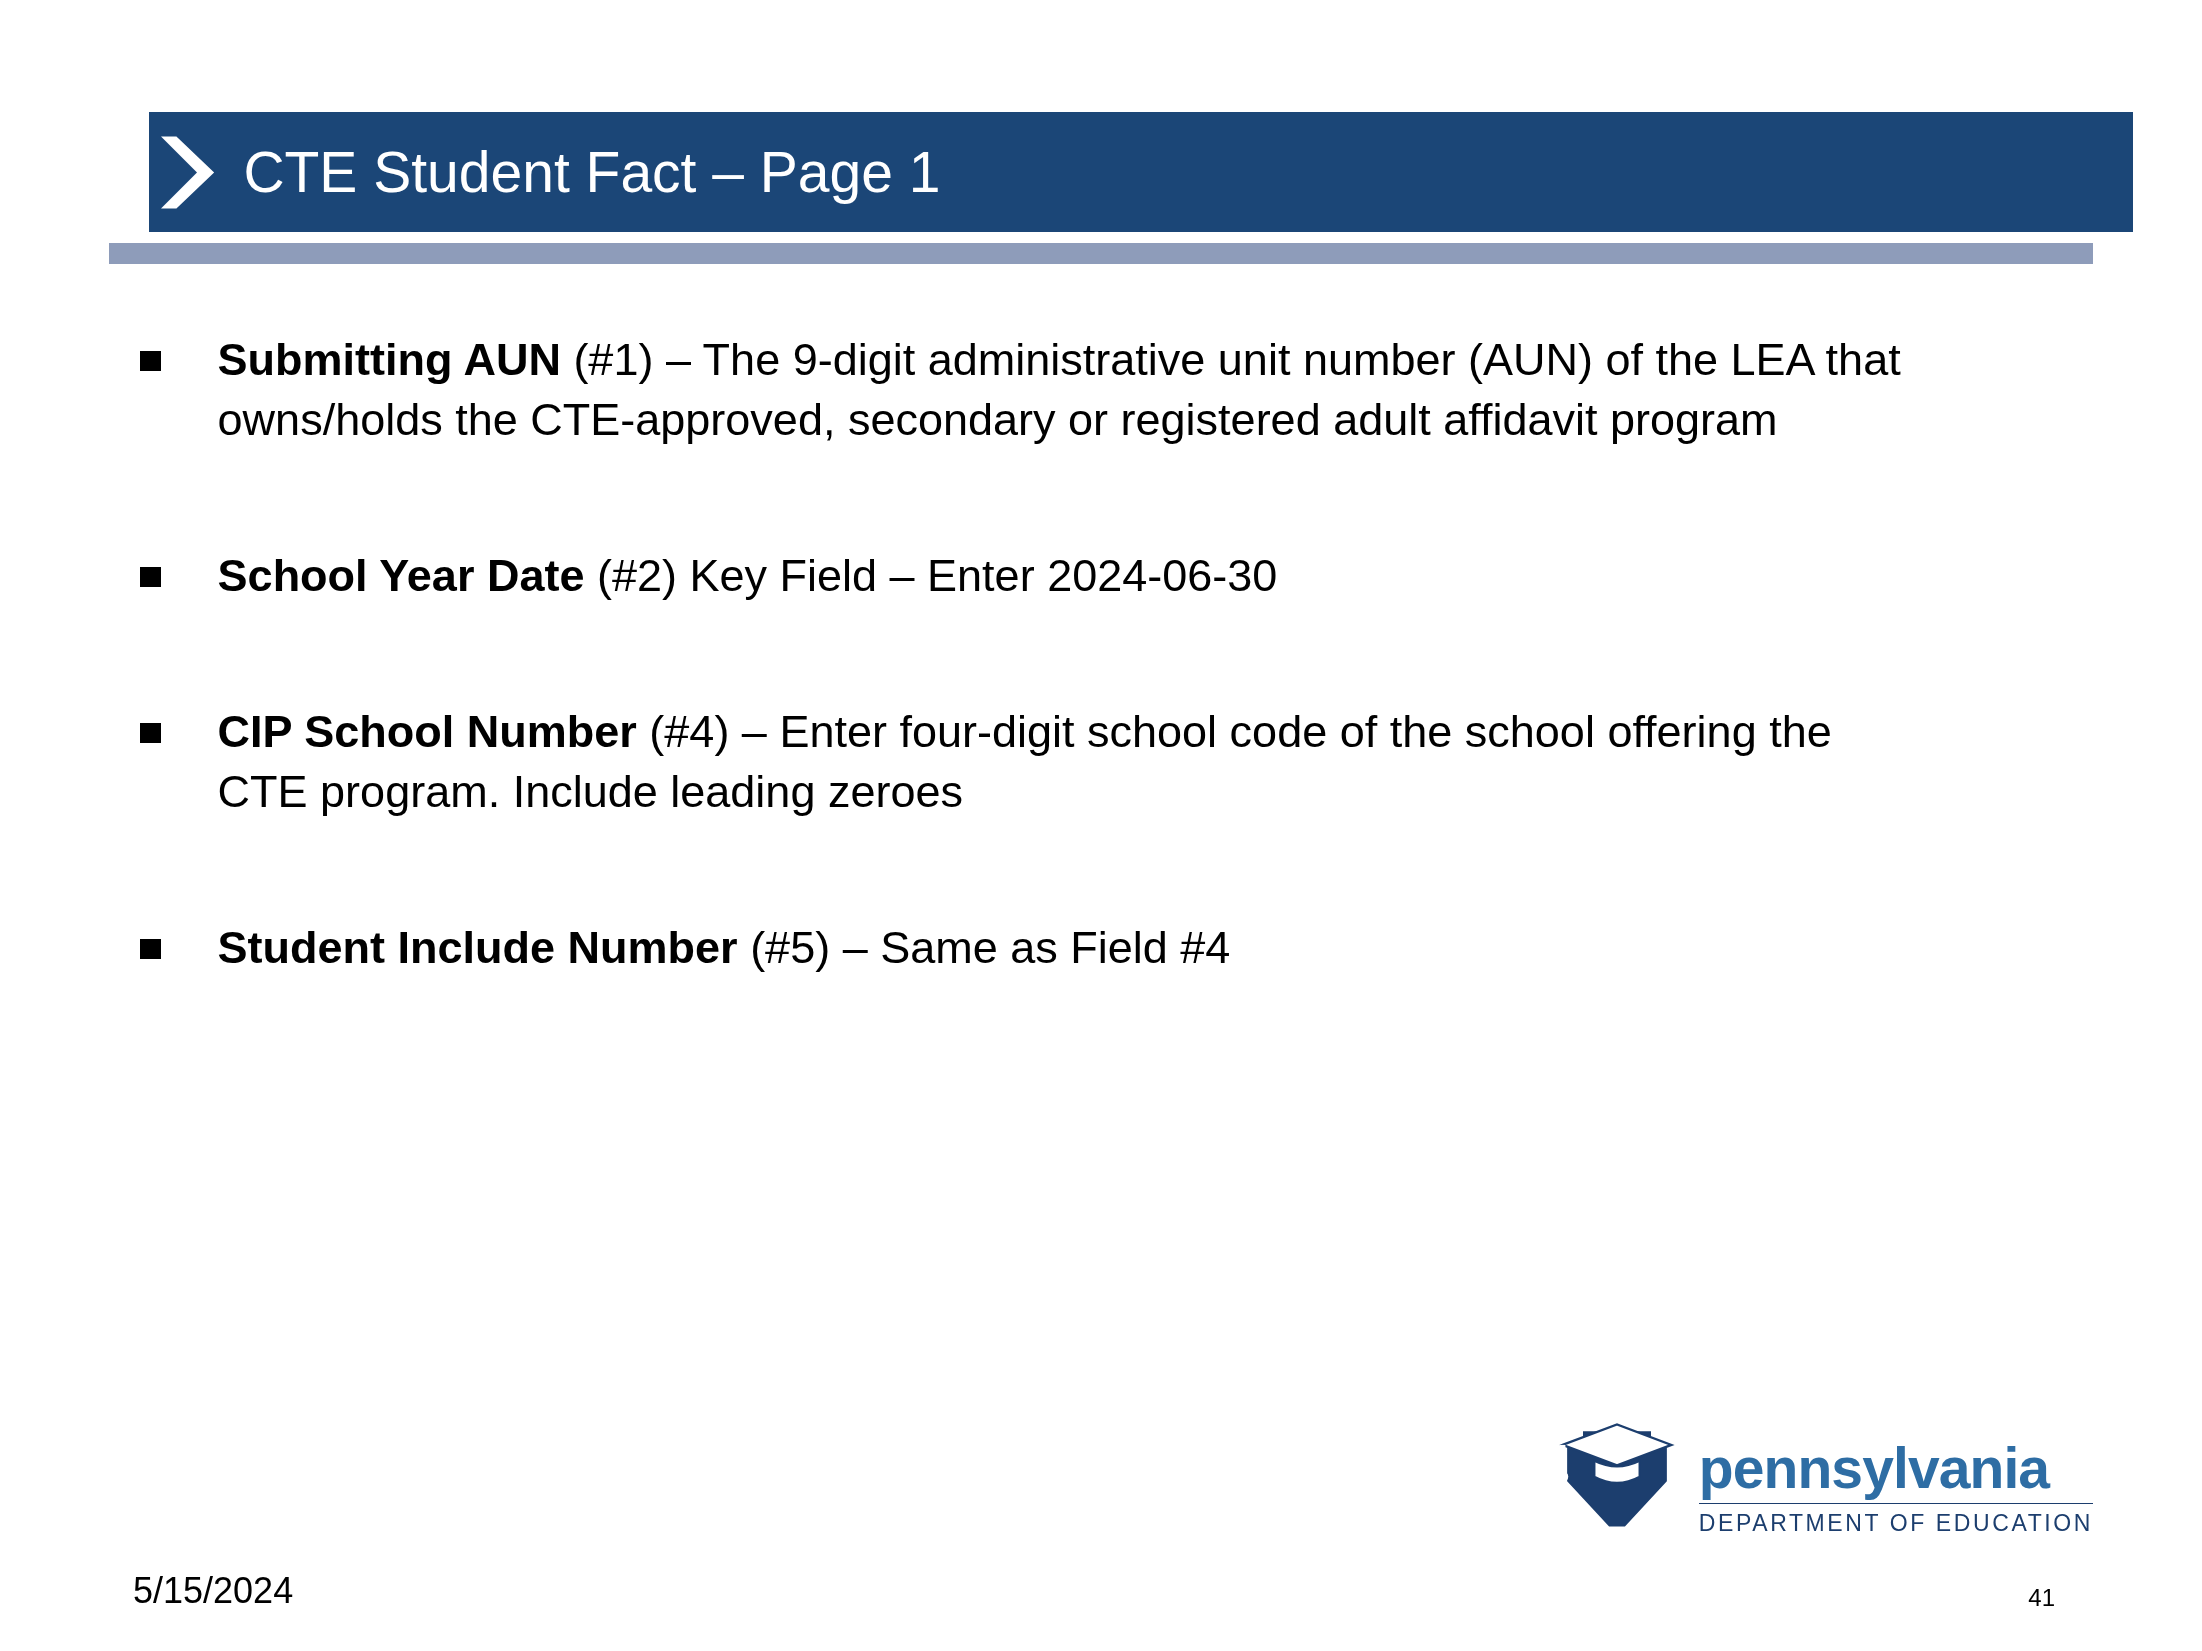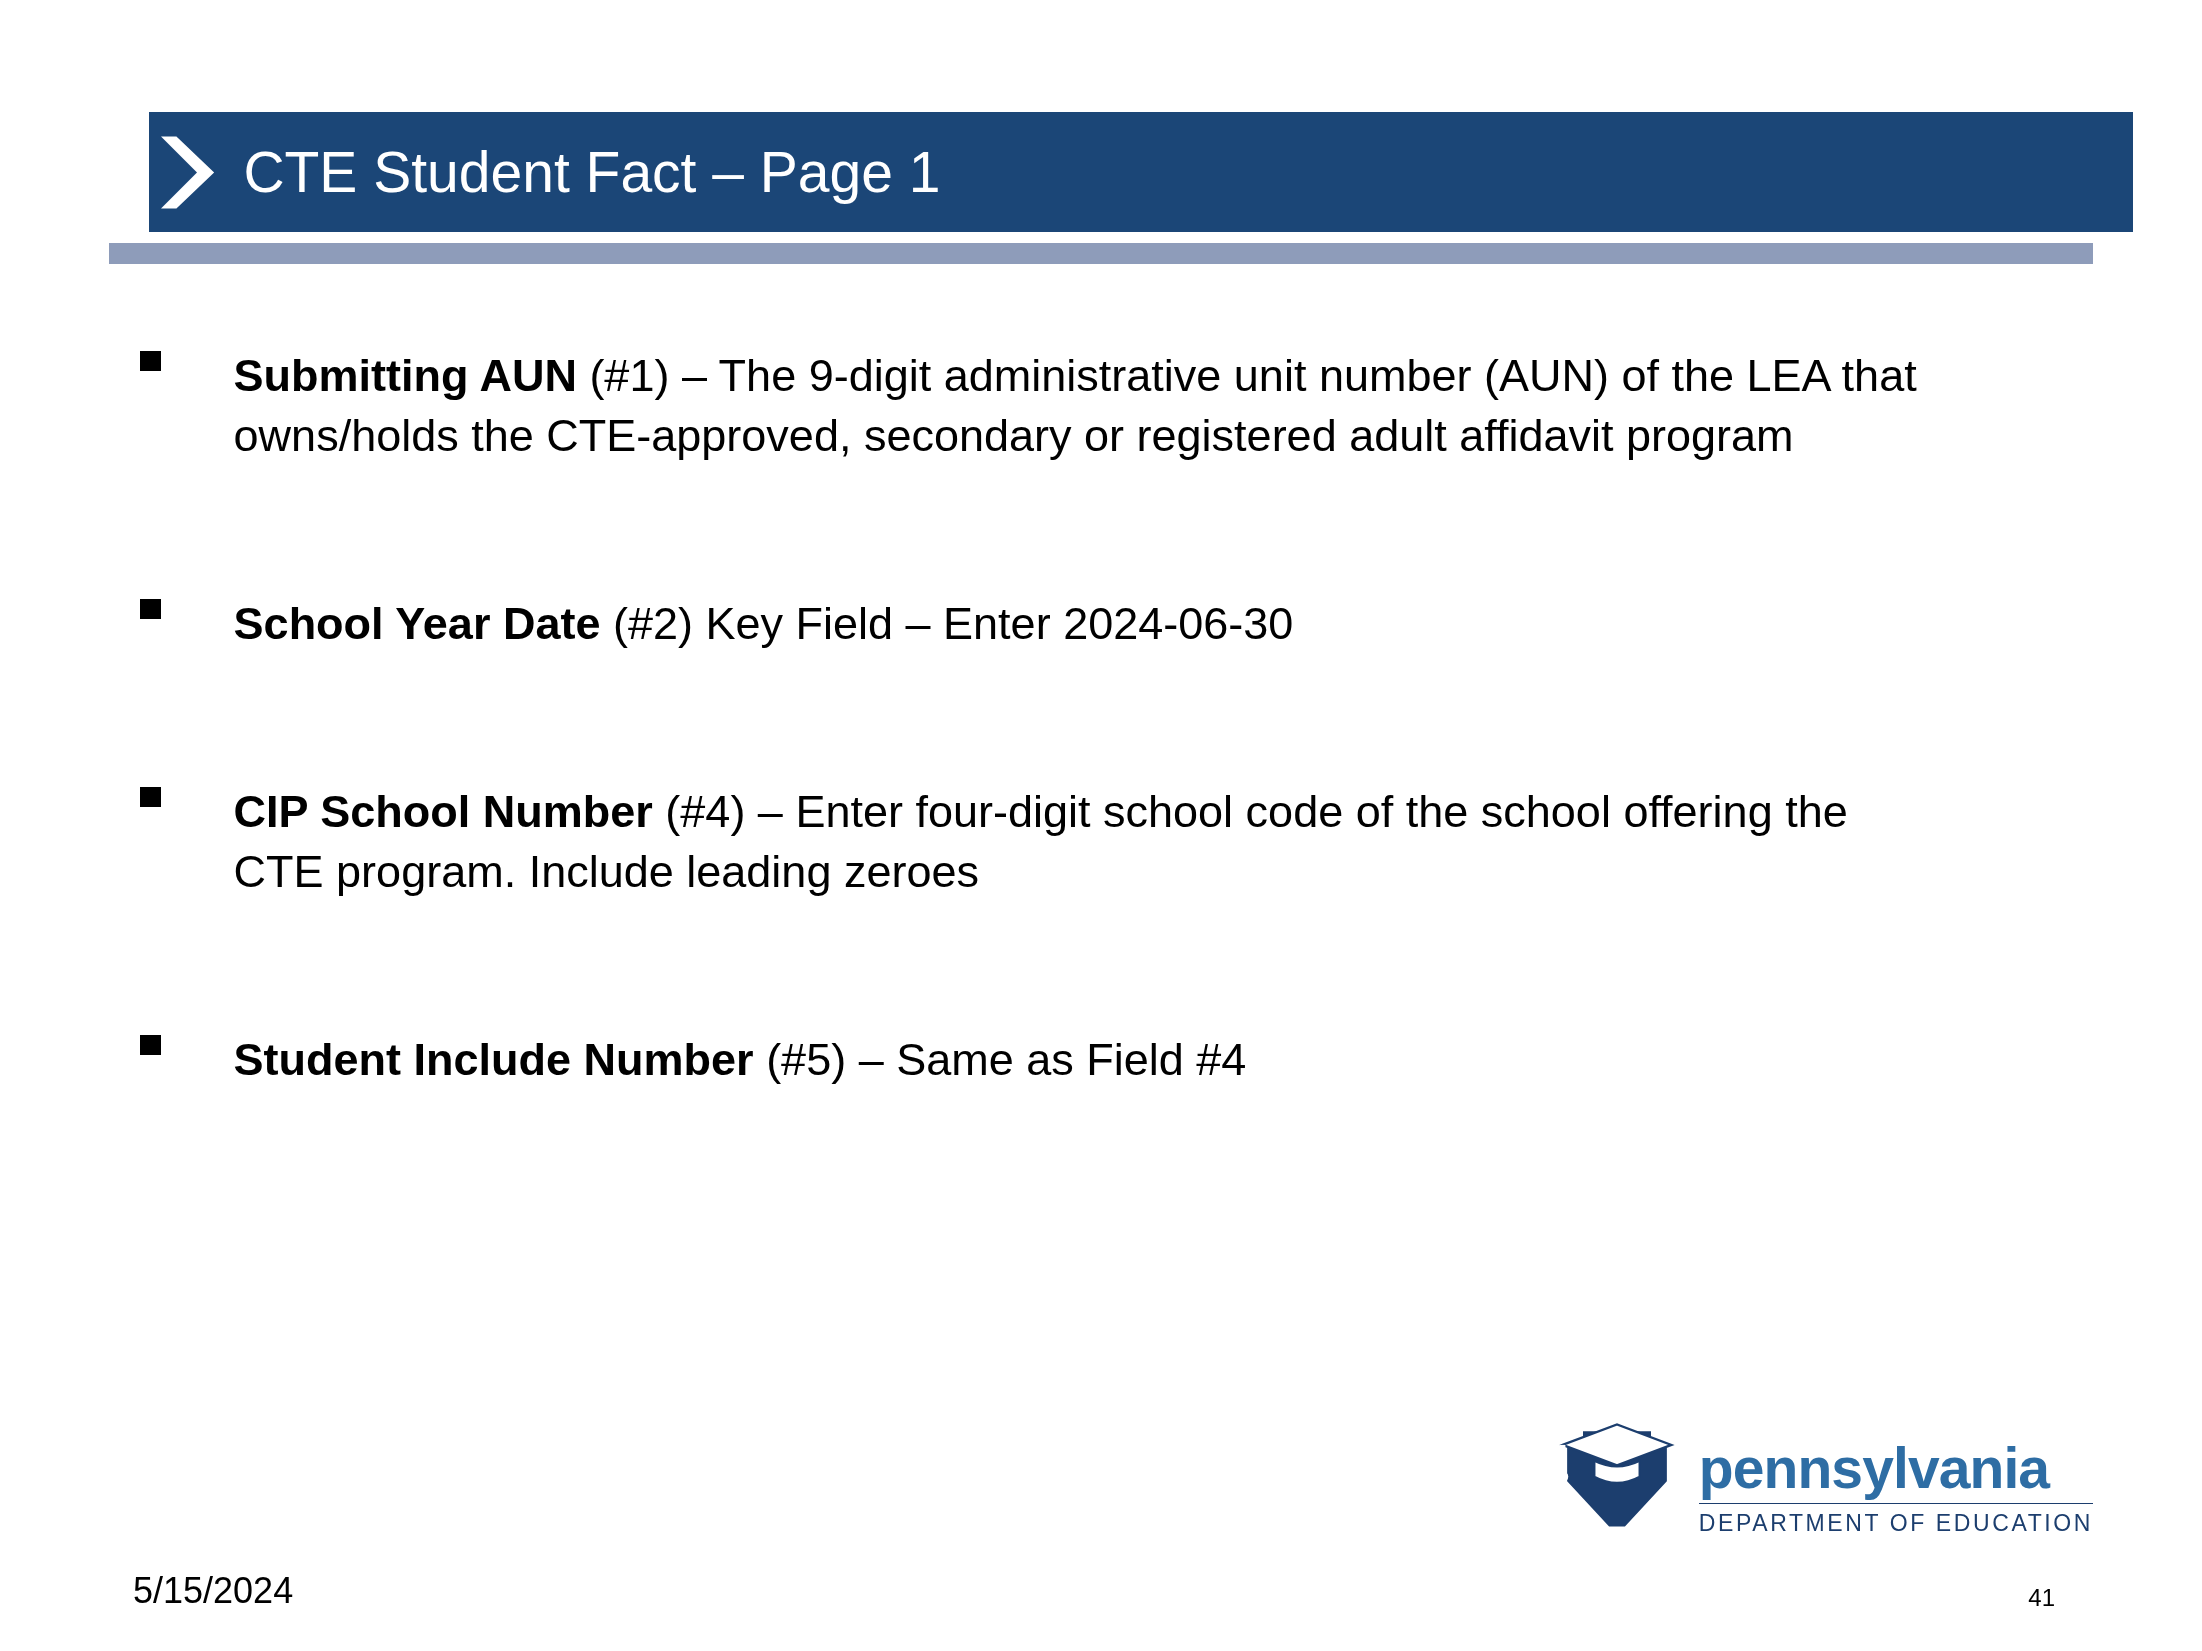--- a/index.html
+++ b/index.html
@@ -62,21 +62,21 @@
     margin-bottom:96px;
   }
   .bullet-marker{
     flex:0 0 auto;
     width:20.6px;height:20.6px;
     background:#000000;
     margin-top:20.6px;
     margin-right:57px;
   }
   .bullet-text{
-    margin:16px;
+    margin:0;
     font-size:45px;
     line-height:60px;
     max-width:1704px;
   }
   .bullet-text .b{font-weight:700;}
 
   
   .pde-logo{
     position:absolute;
     right:110px; bottom:112px;

